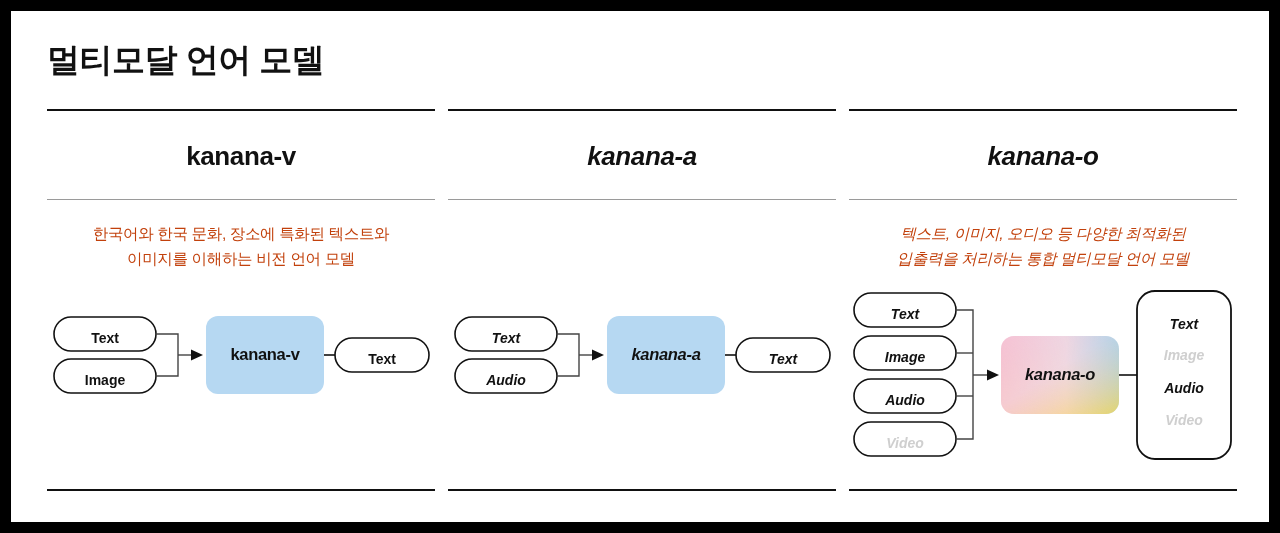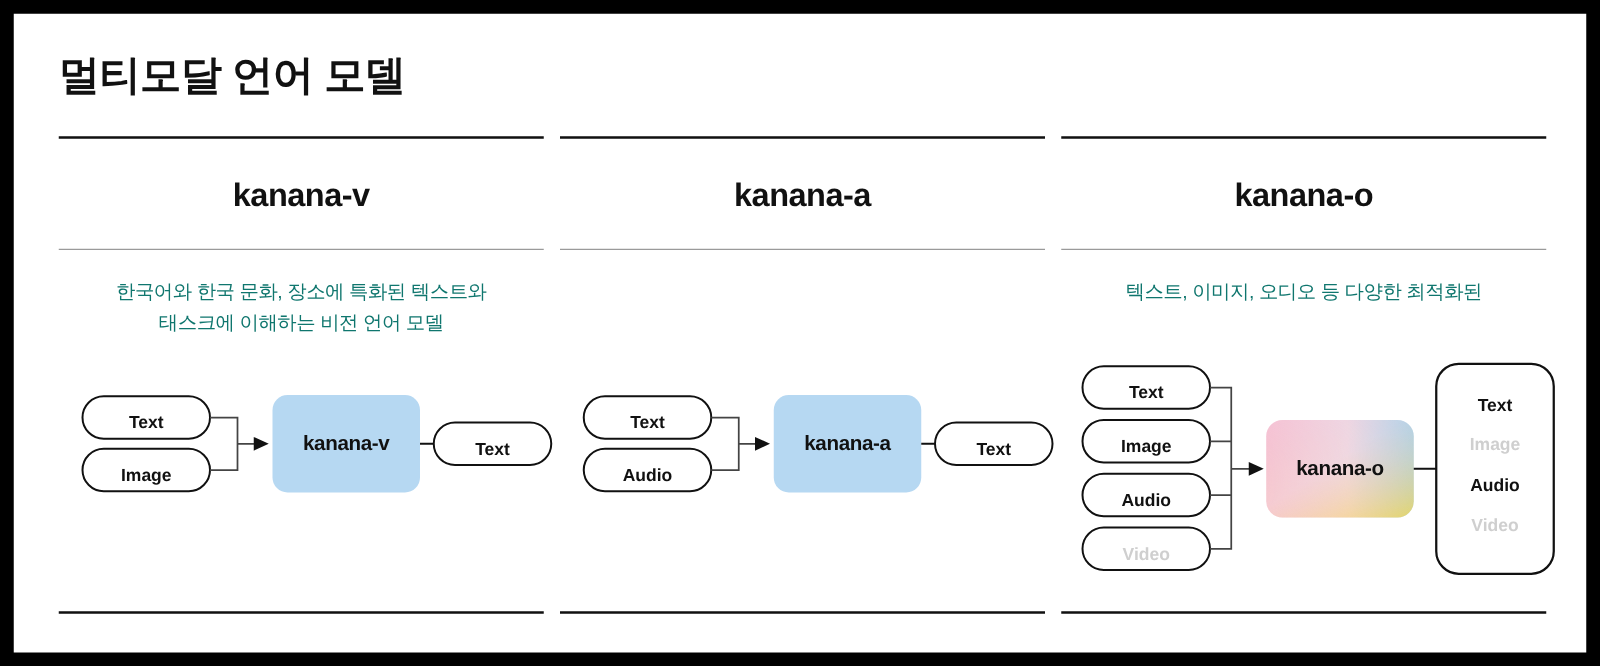--- a/index.html
+++ b/index.html
@@ -54,22 +54,22 @@
     width: 1190px;
     height: 380px;
   }
   .column {
     position: absolute;
     top: 0;
     width: 388px;
     height: 380px;
   }
   .col-0 { left: 0px; text-decoration: underline; }
-  .col-1 { left: 401px; }
-  .col-2 { left: 802px; }
+  .col-1 { left: 401px; font-style: italic; }
+  .col-2 { left: 802px; font-style: italic; }
 
   .rule-top {
     position: absolute;
     left: 0; top: 0;
     width: 100%;
     height: 0;
     border-top: 2px solid #111111;
   }
   .rule-mid {
     position: absolute;
@@ -98,29 +98,29 @@
     letter-spacing: -0.4px;
   }
   .model-desc {
     position: absolute;
     left: 0;
     top: 112px;
     width: 100%;
     text-align: center;
     font-size: 15.5px;
     line-height: 1.62;
-    color: #0f766e;
+    color: #c2410c;
     letter-spacing: -0.35px;
   }
   .model-desc .line { display: block; }
 
   
   .diagram {
     position: absolute;
-    left: 12px;
+    left: 0;
     top: 180px;
     width: 388px;
     height: 190px;
   }
   .diagram svg { display: block; }
 
   .pill-text {
     font-family: "Liberation Sans", "DejaVu Sans", sans-serif;
     font-size: 14px;
     font-weight: bold;
@@ -175,21 +175,21 @@
     <div class="page-title">멀티모달 언어 모델</div>
 
     <div class="columns">
 
       <div class="column col-0">
         <div class="rule-top"></div>
         <div class="model-name">kanana-v</div>
         <div class="rule-mid"></div>
         <div class="model-desc">
           <span class="line">한국어와 한국 문화, 장소에 특화된 텍스트와</span>
-          <span class="line">태스크에 이해하는 비전 언어 모델</span>
+          <span class="line">이미지를 이해하는 비전 언어 모델</span>
         </div>
 
         <div class="diagram">
           <svg width="388" height="190" viewBox="0 0 388 190" xmlns="http://www.w3.org/2000/svg">
 
             <g>
               <rect class="pill-shape" x="7" y="28" width="102" height="34" rx="17" ry="17"></rect>
               <text class="pill-text" x="58" y="50" text-anchor="middle" dominant-baseline="middle">Text</text>
             </g>
             <g>
@@ -270,20 +270,21 @@
 
         <div class="rule-bottom"></div>
       </div>
 
       <div class="column col-2">
         <div class="rule-top"></div>
         <div class="model-name">kanana-o</div>
         <div class="rule-mid"></div>
         <div class="model-desc">
           <span class="line">텍스트, 이미지, 오디오 등 다양한 최적화된</span>
+          <span class="line">입출력을 처리하는 통합 멀티모달 언어 모델</span>
         </div>
 
         <div class="diagram" style="top:176px;">
           <svg width="388" height="196" viewBox="0 0 388 196" xmlns="http://www.w3.org/2000/svg">
             <defs>
               <linearGradient id="kananaOGradA" x1="0" y1="0" x2="1" y2="0">
                 <stop offset="0%" stop-color="#f5ccdd"></stop>
                 <stop offset="55%" stop-color="#eddcec"></stop>
                 <stop offset="100%" stop-color="#a9d4f0"></stop>
               </linearGradient>

